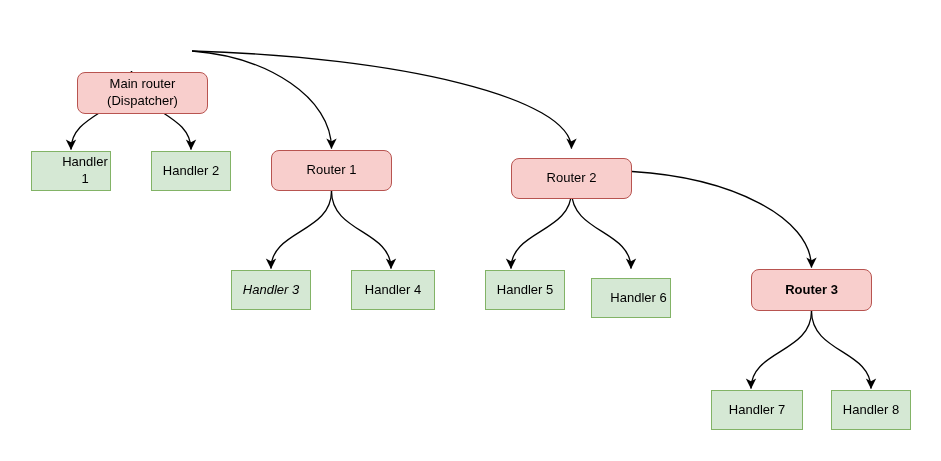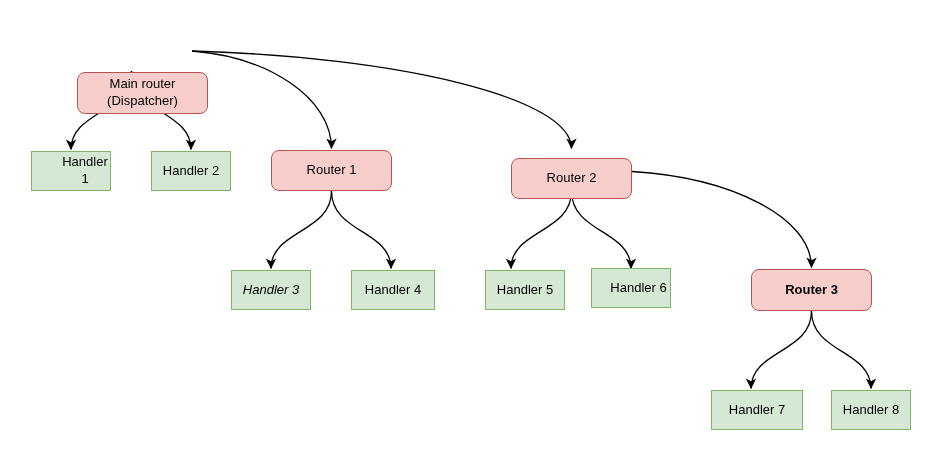--- a/index.html
+++ b/index.html
@@ -75,17 +75,17 @@
     </svg>
 <div class="node router" style="left: 77px; top: 29px; width: 131px; height: 42px; margin-top: 43px;">Main router
 (Dispatcher)</div>
     <div class="node handler" style="left: 31px; top: 151px; width: 80px; height: 40px; padding-left: 28px;">Handler 1</div>
     <div class="node handler" style="left: 151px; top: 151px; width: 80px; height: 40px;">Handler 2</div>
     <div class="node router" style="left: 271px; top: 150px; width: 121px; height: 41px;">Router 1</div>
     <div class="node router" style="left: 511px; top: 150px; width: 121px; height: 41px; margin-top: 8px;">Router 2</div>
     <div class="node handler" style="left: 231px; top: 270px; width: 80px; height: 40px; font-style: italic;">Handler 3</div>
     <div class="node handler" style="left: 351px; top: 270px; width: 84px; height: 40px;">Handler 4</div>
     <div class="node handler" style="left: 485px; top: 270px; width: 80px; height: 40px;">Handler 5</div>
-    <div class="node handler" style="left: 591px; top: 268px; width: 80px; height: 40px; padding-left: 15px;">Handler 6</div>
+    <div class="node handler" style="left: 591px; top: 278px; width: 80px; height: 40px; padding-left: 15px;">Handler 6</div>
     <div class="node router" style="left: 751px; top: 269px; width: 121px; height: 42px; font-weight: bold;">Router 3</div>
     <div class="node handler" style="left: 711px; top: 390px; width: 92px; height: 40px;">Handler 7</div>
     <div class="node handler" style="left: 831px; top: 390px; width: 80px; height: 40px;">Handler 8</div>
   </div>
 
 </body></html>

